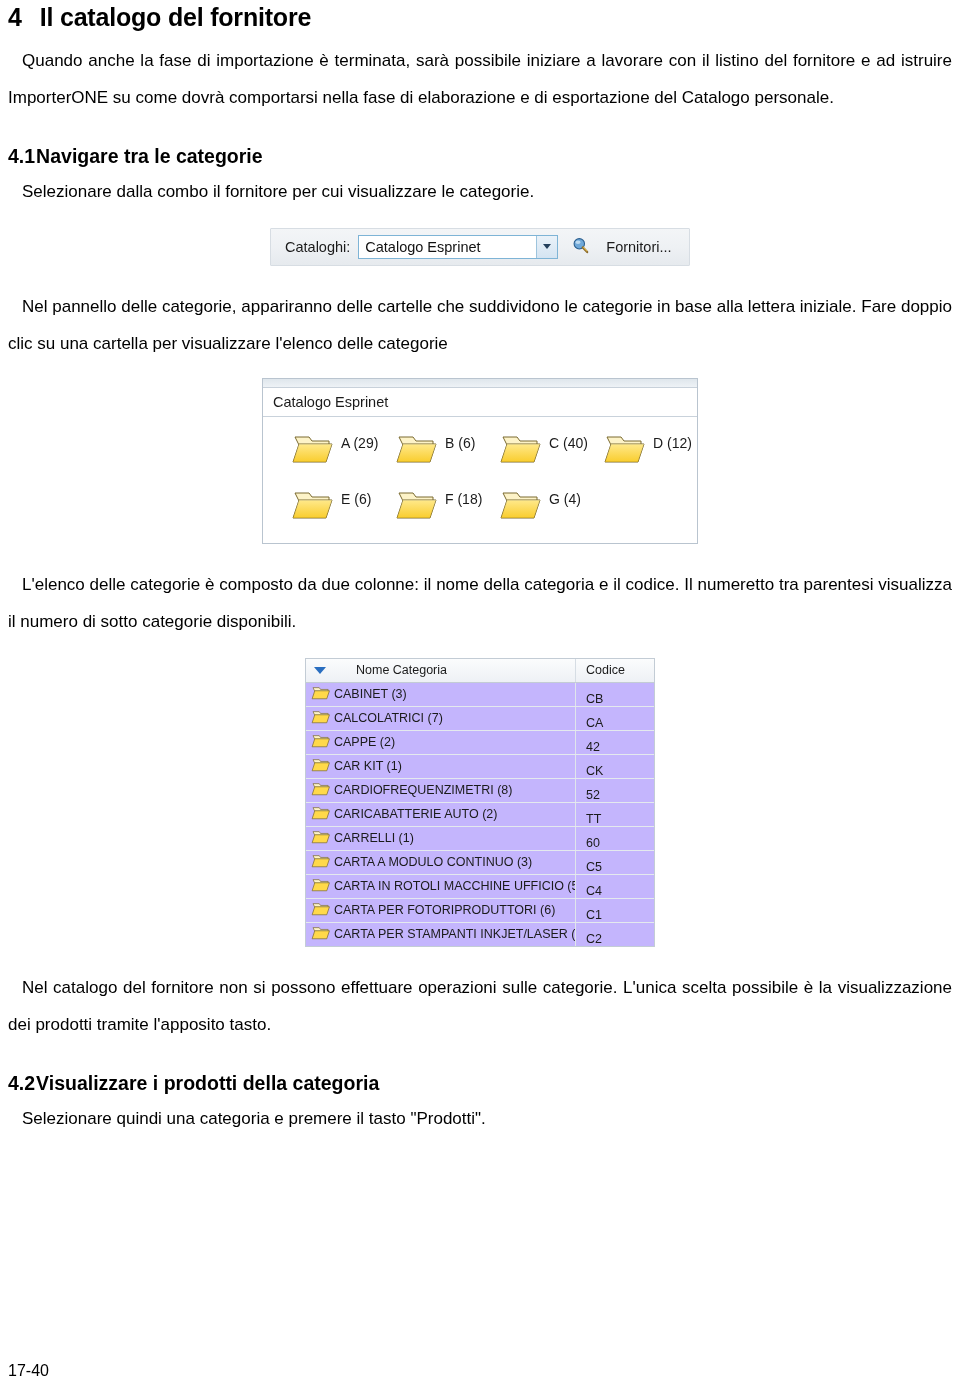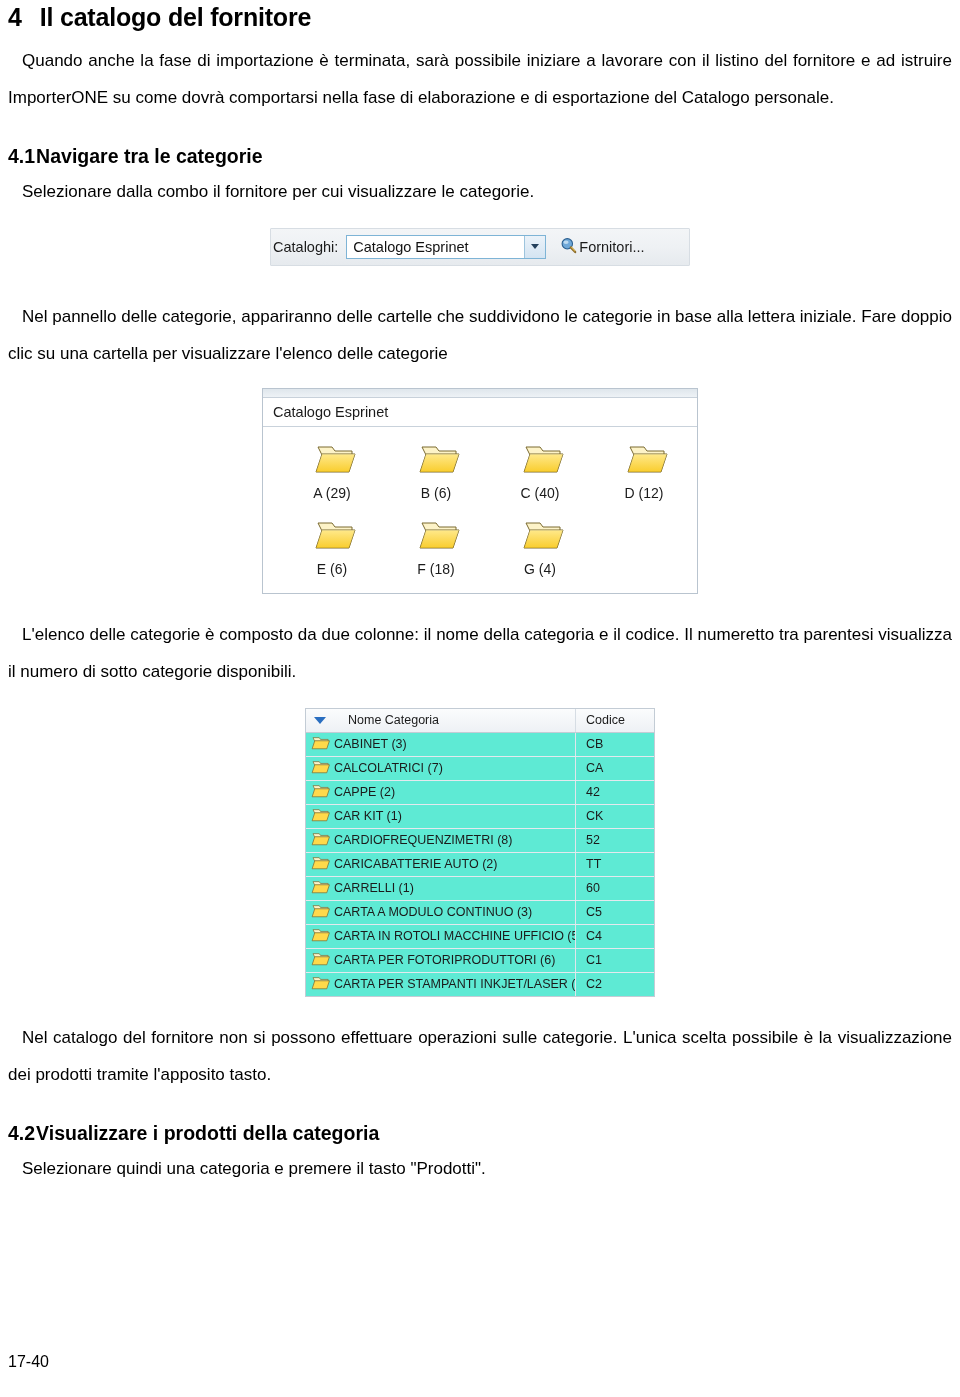--- a/index.html
+++ b/index.html
@@ -55,29 +55,29 @@
     -webkit-hyphens: none;
     hyphens: none;
   }
   p.doc-p.nojust { text-align: left; }
   .spacer-md { height: 22px; }
 
   
   .fig { display: flex; justify-content: center; }
 
   .combo-shot {
-    margin: 18px 0 10px 0;
+    margin: 18px 0 0 0;
     width: 420px;
     height: 38px;
     background: linear-gradient(to bottom, #f3f5f7 0%, #eef1f4 50%, #e6eaee 100%);
     border: 1px solid #d7dde3;
     border-radius: 1px;
     display: flex;
     align-items: center;
-    padding: 0 2px;
+    padding: 0 14px;
     box-sizing: border-box;
     font-size: 14.5px;
     color: #1b1b1b;
   }
   .combo-label { margin-right: 8px; white-space: nowrap; }
   .combo-box {
     width: 200px;
     height: 24px;
     background: #ffffff;
     border: 1px solid #7eb4d6;
@@ -105,21 +105,21 @@
   }
   .tri-down {
     width: 0; height: 0;
     border-left: 4px solid transparent;
     border-right: 4px solid transparent;
     border-top: 5px solid #24405c;
   }
   .fornitori-btn {
     display: flex;
     align-items: center;
-    gap: 2px;
+    gap: 17px;
     margin-left: 14px;
     white-space: nowrap;
     font-size: 14.5px;
   }
 
   
   .folders-shot {
     margin: 16px 0 0 0;
     width: 436px;
     background: #ffffff;
@@ -146,22 +146,22 @@
     background: #ffffff;
   }
   .folder-row {
     display: flex;
     padding: 0 0 0 14px;
   }
   .folder-row + .folder-row { margin-top: 16px; }
   .folder-cell {
     width: 104px;
     display: flex;
-    flex-direction: column;
-    align-items: center;
+    flex-direction: row;
+    align-items: flex-start;
   }
   .folder-icon { margin-left: 14px; }
   .folder-caption {
     margin-top: 4px;
     margin-left: 6px;
     font-size: 14px;
     color: #1b1b1b;
     white-space: nowrap;
   }
 
@@ -179,43 +179,43 @@
     display: flex;
     height: 23px;
     align-items: center;
     background: linear-gradient(to bottom, #fbfcfd, #eef1f5);
     border-bottom: 1px solid #c3ccd5;
   }
   .gh-name {
     flex: 1 1 auto;
     display: flex;
     align-items: center;
-    gap: 22px;
+    gap: 30px;
     padding-left: 8px;
     border-right: 1px solid #d6dde4;
     height: 100%;
     box-sizing: border-box;
   }
   .gh-code {
     flex: 0 0 78px;
     padding-left: 10px;
     box-sizing: border-box;
   }
   .sort-tri {
     width: 0; height: 0;
     border-left: 6px solid transparent;
     border-right: 6px solid transparent;
     border-top: 7px solid #2a6ec0;
   }
   .grid-row {
     display: flex;
     height: 23px;
-    align-items: center;
+    align-items: flex-end;
     border-bottom: 1px solid #e4e9ee;
-    background: #5eead4;
+    background: #c4b5fd;
   }
   .grid-row:last-child { border-bottom: none; }
   .gr-name {
     flex: 1 1 auto;
     display: flex;
     align-items: center;
     gap: 3px;
     padding-left: 5px;
     border-right: 1px solid #e0e6eb;
     height: 100%;
@@ -227,21 +227,21 @@
     flex: 0 0 78px;
     padding-left: 10px;
     box-sizing: border-box;
   }
   .gr-label { font-size: 12.5px; }
 
   
   .footer {
     position: absolute;
     left: 8px;
-    bottom: 26px;
+    bottom: 17px;
     font-size: 16px;
     color: #000;
   }
 </style>
 </head>
 <body>
 
 <div class="page">
 
   <h1 class="doc-h1">

